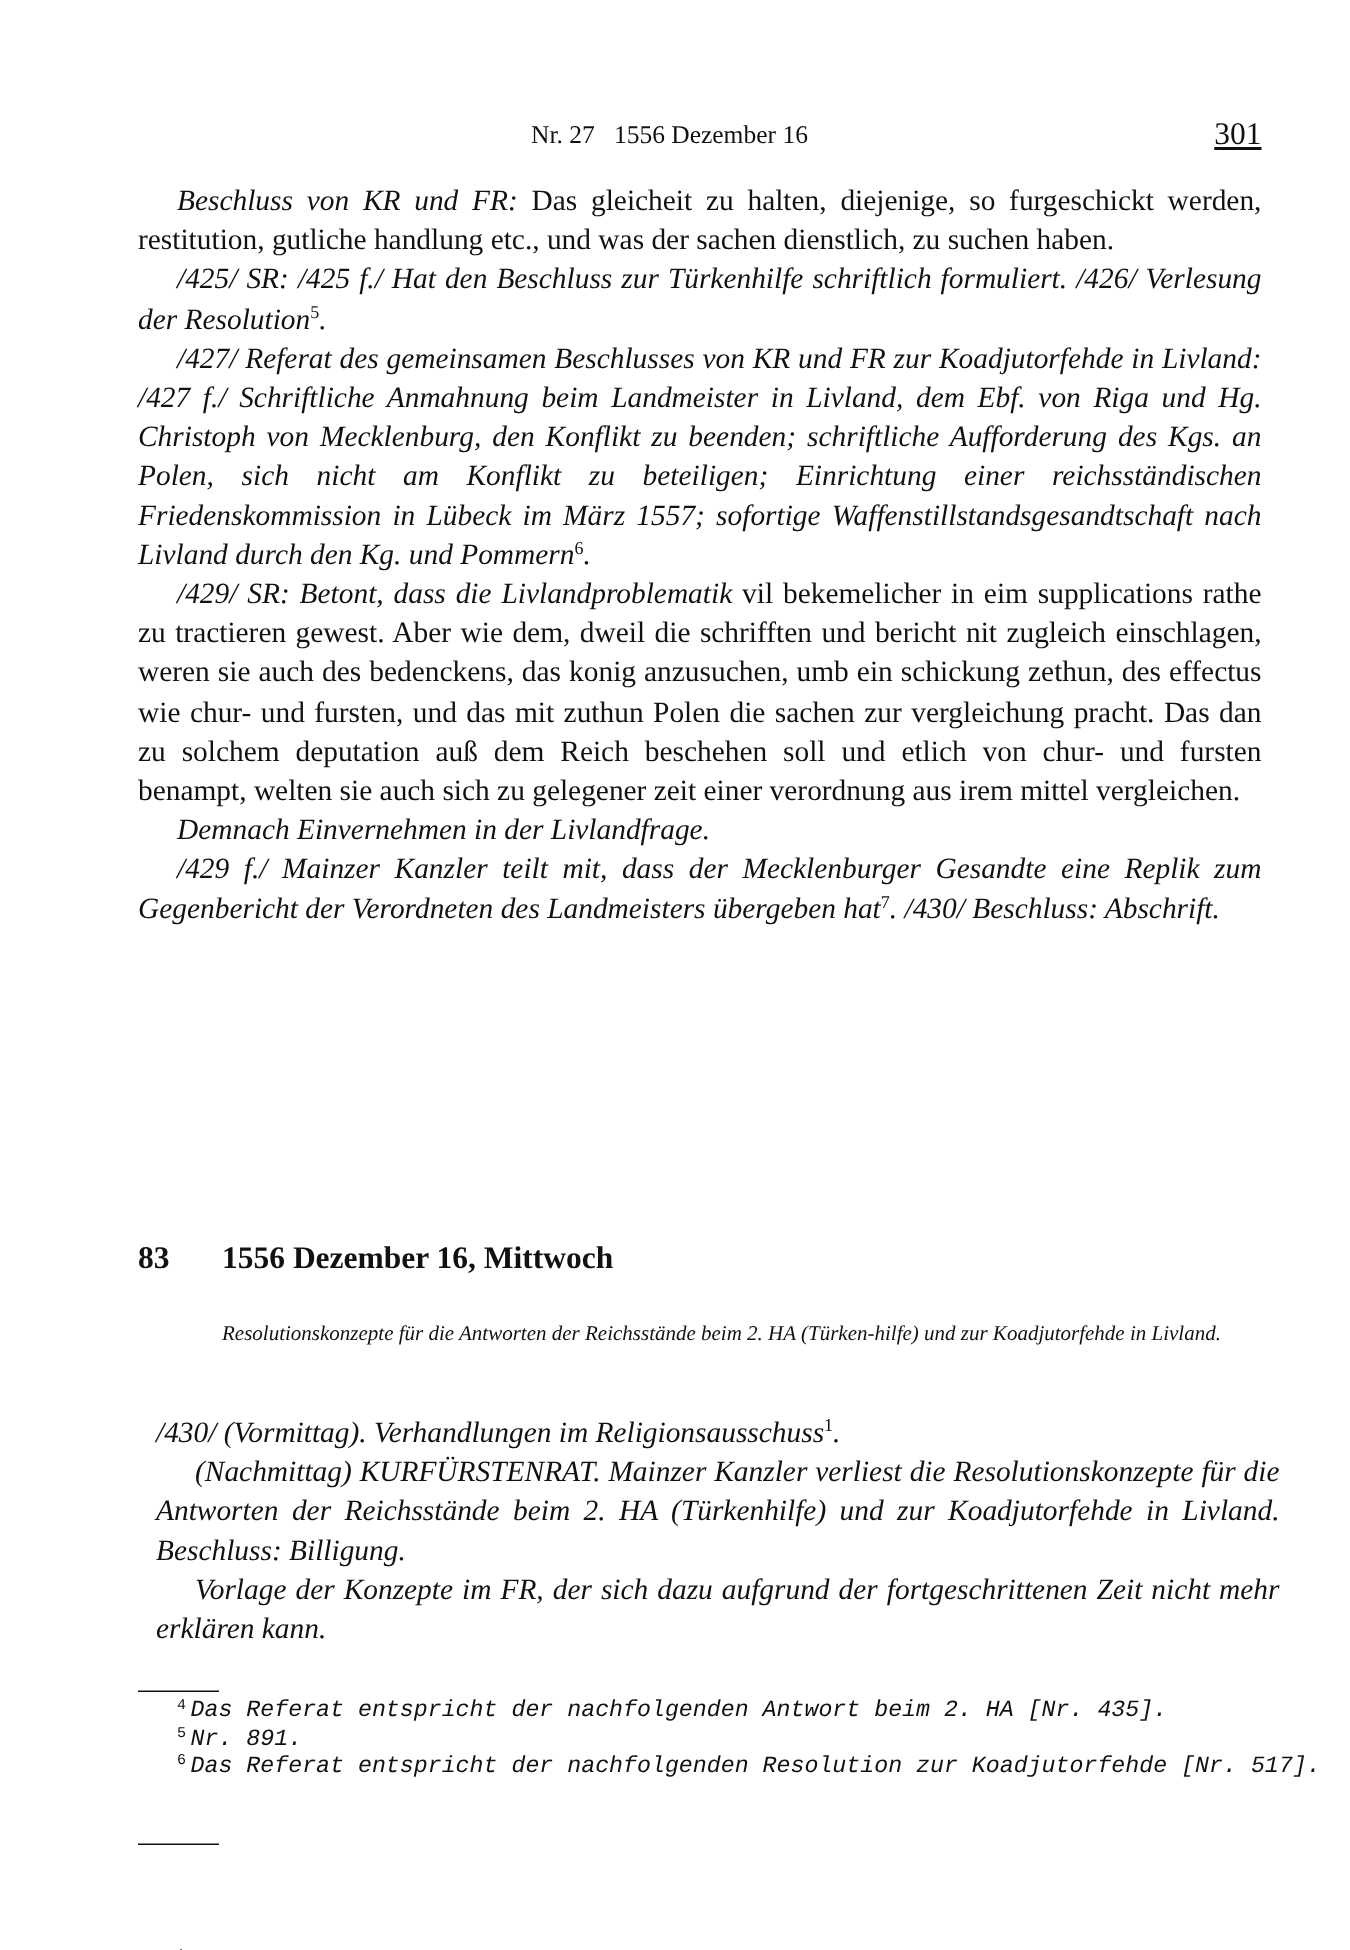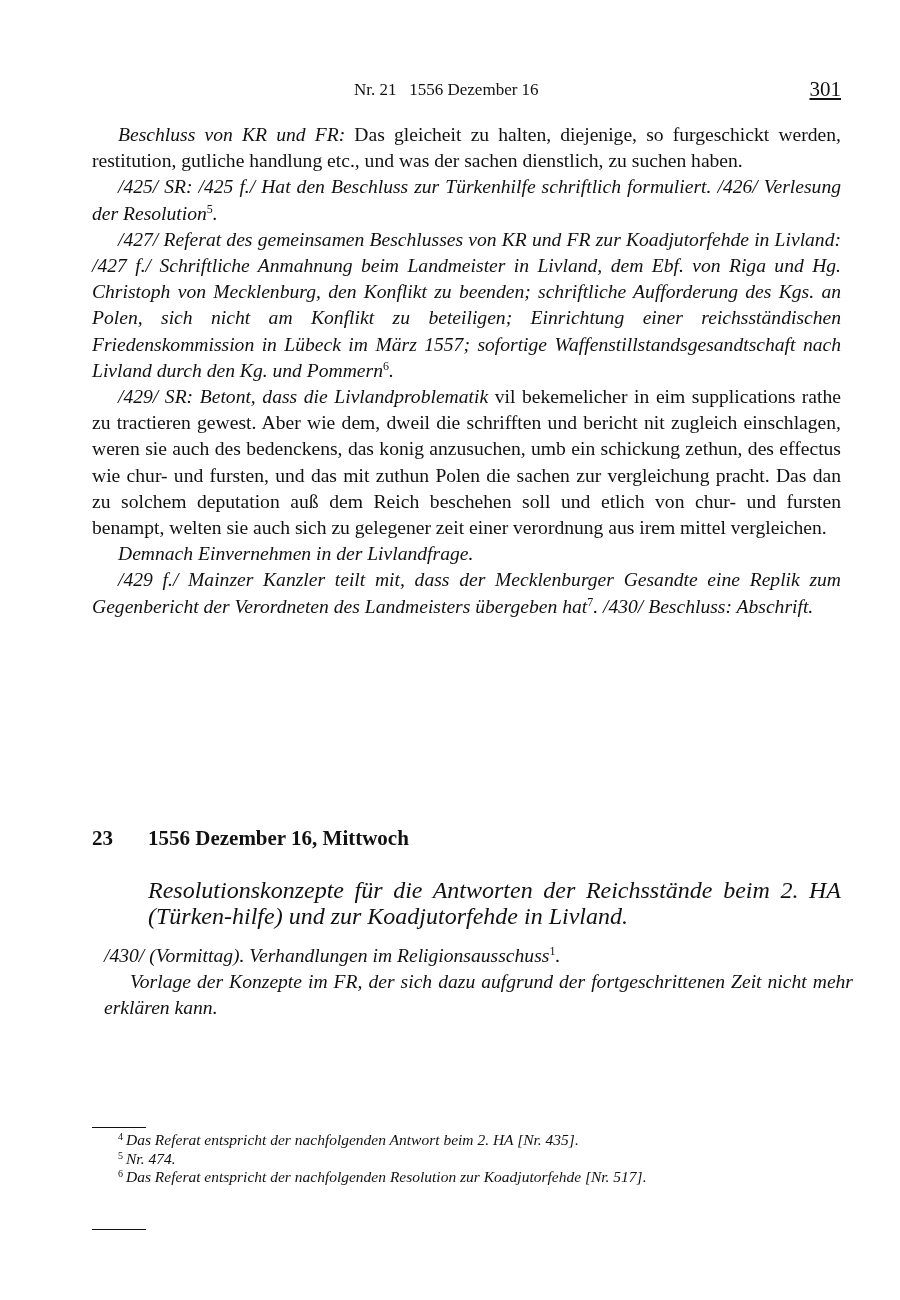--- a/index.html
+++ b/index.html
@@ -10,66 +10,67 @@
   .running-head .rh-center { position: absolute; left: 262px; top: 0; }
   .running-head .rh-page { position: absolute; right: 0; top: -3px; font-size: 21px; text-decoration: underline; }
   .text { position: absolute; top: 122px; left: 0; width: 749px; font-size: 19.6px; line-height: 26.2px; text-align: justify; hyphens: manual; }
   .text p { margin: 0; }
   .text p.ind { text-indent: 26px; }
   i, .it { font-style: italic; }
   sup { font-size: 12px; line-height: 0; vertical-align: 7px; }
   .doc-head { position: absolute; top: 826px; left: 0; width: 749px; font-size: 21px; font-weight: bold; }
   .doc-head .num { position: absolute; left: 0; }
   .doc-head .date { position: absolute; left: 56px; }
-  .regest { position: absolute; top: 877px; left: 56px; width: 693px; font-size: 24px; line-height: 26.2px; font-style: italic; text-align: justify; }
+  .regest { position: absolute; top: 877px; left: 56px; width: 693px; font-size: 14px; line-height: 26.2px; font-style: italic; text-align: justify; }
   .text2 { position: absolute; top: 943px; left: 0; width: 749px; font-size: 19.6px; line-height: 26.2px; text-align: justify; margin-left: 12px; }
   .text2 p { margin: 0; }
   .text2 p.ind { text-indent: 26px; }
   .fn-rule { position: absolute; left: 0; width: 54px; border-top: 1px solid #111; }
   .footnotes { position: absolute; left: 26px; width: 723px; font-size: 15.5px; line-height: 18.5px; font-style: italic; }
   .footnotes .fn { white-space: nowrap; }
   .footnotes .fn sup { font-style: normal; font-size: 10px; vertical-align: 5px; margin-right: 3px; }
 </style>
 </head>
 <body>
 
 <div class="page">
 
   <div class="running-head">
     <span class="rh-center">
-      <span>Nr. 21</span>&nbsp;&nbsp;&nbsp;<span>1556 Dezember 16</span>
+      <span>Nr. 27</span>&nbsp;&nbsp;&nbsp;<span>1556 Dezember 16</span>
     </span>
     <span class="rh-page">301</span>
   </div>
 
   <div class="text" id="section1">
       <p class="ind"><span class="it">Beschluss von KR und FR:</span><span> Das gleicheit zu halten, diejenige, so furgeschickt werden, restitution, gutliche handlung etc., und was der sachen dienstlich, zu suchen haben.</span></p>
       <p class="ind"><span class="it">/425/ SR: /425 f./ Hat den Beschluss zur Türkenhilfe schriftlich formuliert. /426/ Verlesung der Resolution</span><sup>5</sup><span class="it">.</span></p>
       <p class="ind"><span class="it">/427/ Referat des gemeinsamen Beschlusses von KR und FR zur Koadjutorfehde in Livland: /427 f./ Schriftliche Anmahnung beim Landmeister in Livland, dem Ebf. von Riga und Hg. Christoph von Mecklenburg, den Konflikt zu beenden; schriftliche Aufforderung des Kgs. an Polen, sich nicht am Konflikt zu beteiligen; Einrichtung einer reichsständischen Friedenskommission in Lübeck im März 1557; sofortige Waffenstillstandsgesandtschaft nach Livland durch den Kg. und Pommern</span><sup>6</sup><span class="it">.</span></p>
       <p class="ind"><span class="it">/429/ SR: Betont, dass die Livlandproblematik</span><span> vil bekemelicher in eim supplica­tions rathe zu tractieren gewest. Aber wie dem, dweil die schrifften und bericht nit zugleich einschlagen, weren sie auch des bedenckens, das konig anzusuchen, umb ein schickung zethun, des effectus wie chur- und fursten, und das mit zu­thun Polen die sachen zur vergleichung pracht. Das dan zu solchem deputation auß dem Reich beschehen soll und etlich von chur- und fursten benampt, welten sie auch sich zu gelegener zeit einer verordnung aus irem mittel vergleichen.</span></p>
       <p class="ind"><span class="it">Demnach Einvernehmen in der Livlandfrage.</span></p>
       <p class="ind"><span class="it">/429 f./ Mainzer Kanzler teilt mit, dass der Mecklenburger Gesandte eine Replik zum Gegenbericht der Verordneten des Landmeisters übergeben hat</span><sup>7</sup><span class="it">. /430/ Beschluss: Abschrift.</span></p>
     </div>
 
   <div class="doc-head">
-    <span class="num">23</span>
+    <span class="num">83</span>
     <span class="date">1556 Dezember 16, Mittwoch</span>
   </div>
 
   <div class="regest">Resolutionskonzepte für die Antworten der Reichsstände beim 2. HA (Türken-hilfe) und zur Koadjutorfehde in Livland.</div>
 
   <div class="text2" id="section2">
       <p><span class="it">/430/ (Vormittag). Verhandlungen im Religionsausschuss</span><sup>1</sup><span class="it">.</span></p>
+      <p class="ind"><span class="it">(Nachmittag) KURFÜRSTENRAT. Mainzer Kanzler verliest die Resolutionskon­zepte für die Antworten der Reichsstände beim 2. HA (Türkenhilfe) und zur Koadju­torfehde in Livland. Beschluss: Billigung.</span></p>
       <p class="ind"><span class="it">Vorlage der Konzepte im FR, der sich dazu aufgrund der fortgeschrittenen Zeit nicht mehr erklären kann.</span></p>
     </div>
 
   <div class="fn-rule" style="top:1127px;"></div>
-  <div class="footnotes" id="fn-prev" style="top:1131px;">
+  <div class="footnotes" id="fn-prev" style="top:1131px;font-family:Liberation Mono, monospace;">
       <div class="fn"><sup>4</sup><span>Das Referat entspricht der nachfolgenden Antwort beim 2. HA [Nr. 435].</span></div>
-      <div class="fn"><sup>5</sup><span>Nr. 474.</span></div>
+      <div class="fn"><sup>5</sup><span>Nr. 891.</span></div>
       <div class="fn"><sup>6</sup><span>Das Referat entspricht der nachfolgenden Resolution zur Koadjutorfehde [Nr. 517].</span></div>
     </div>
 
   <div class="fn-rule" style="top:1229px;"></div>
   <div class="footnotes" id="fn-cur" style="top:1298px;">
       <div class="fn"><sup>1</sup><span>Vgl. Nr. 322.</span></div>
     </div>
 
 </div>
 

